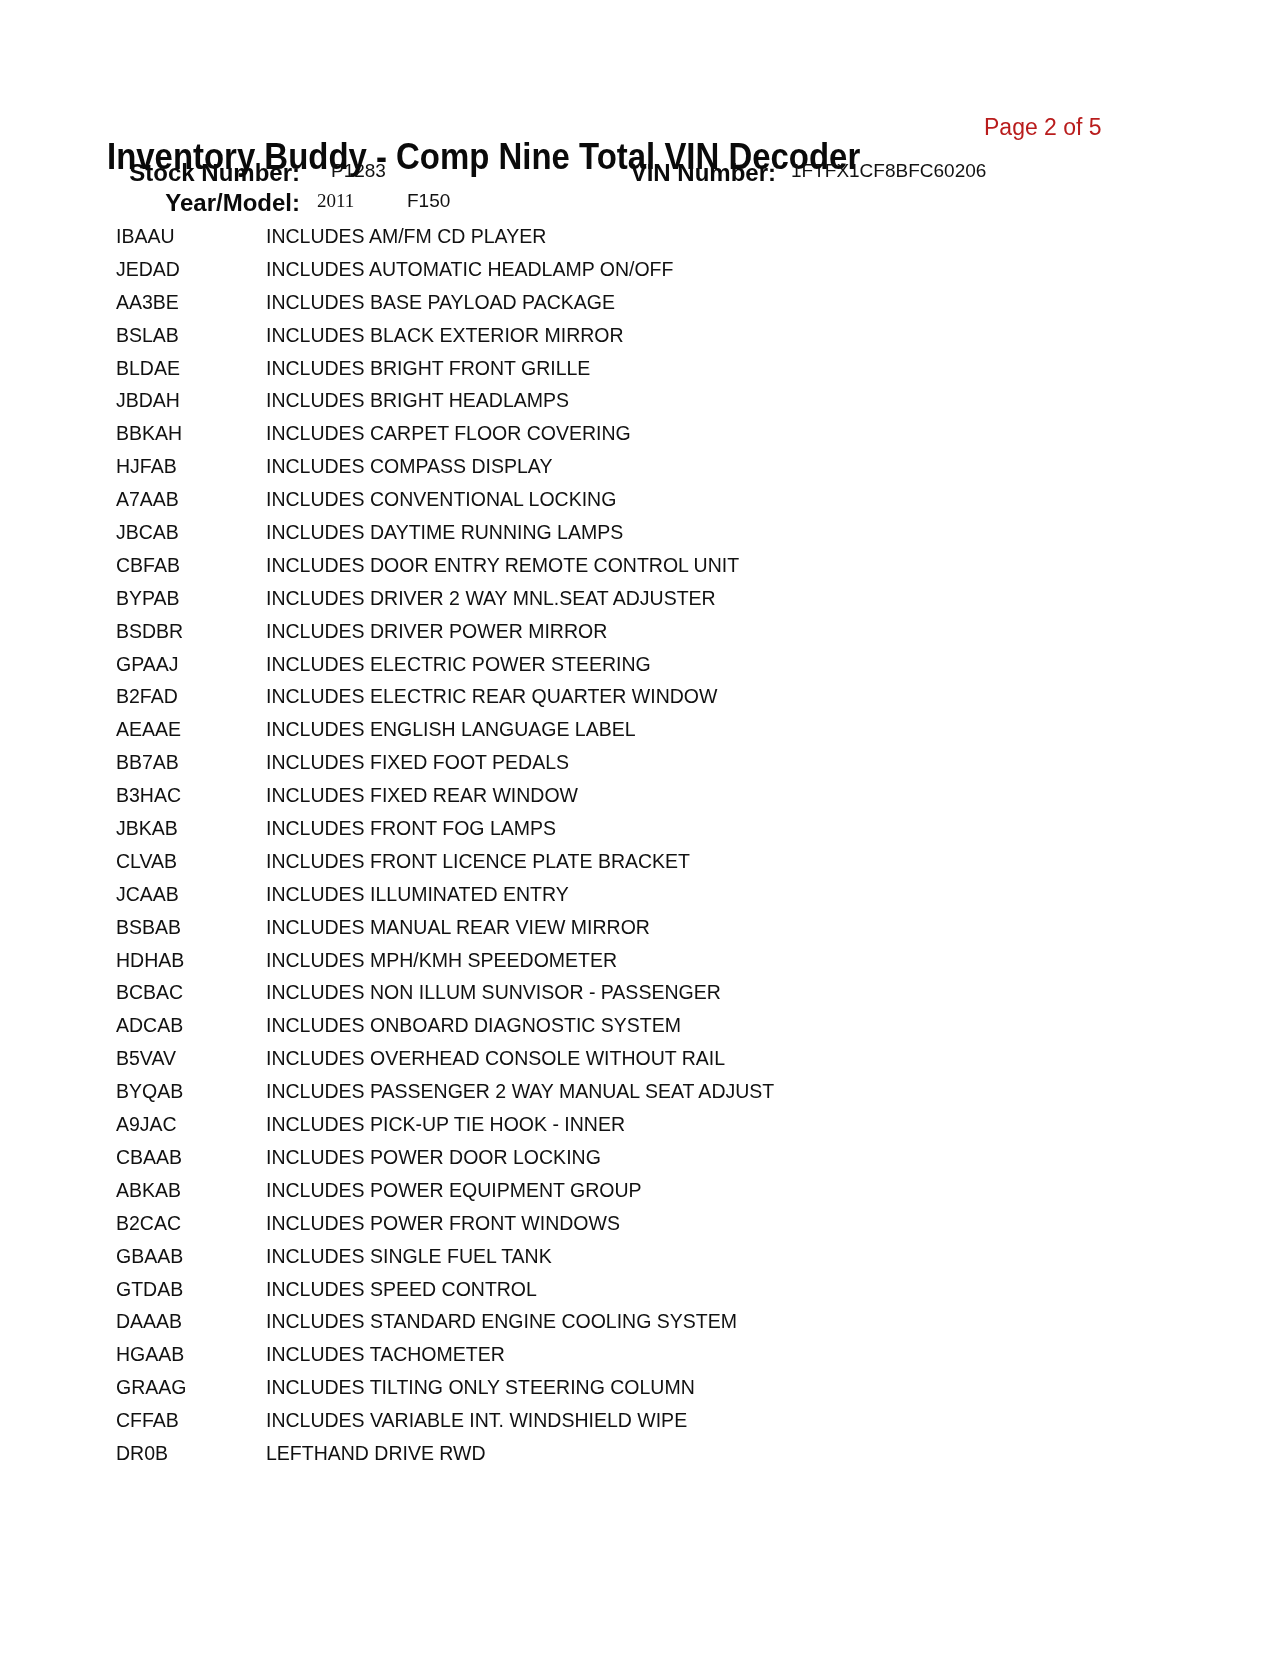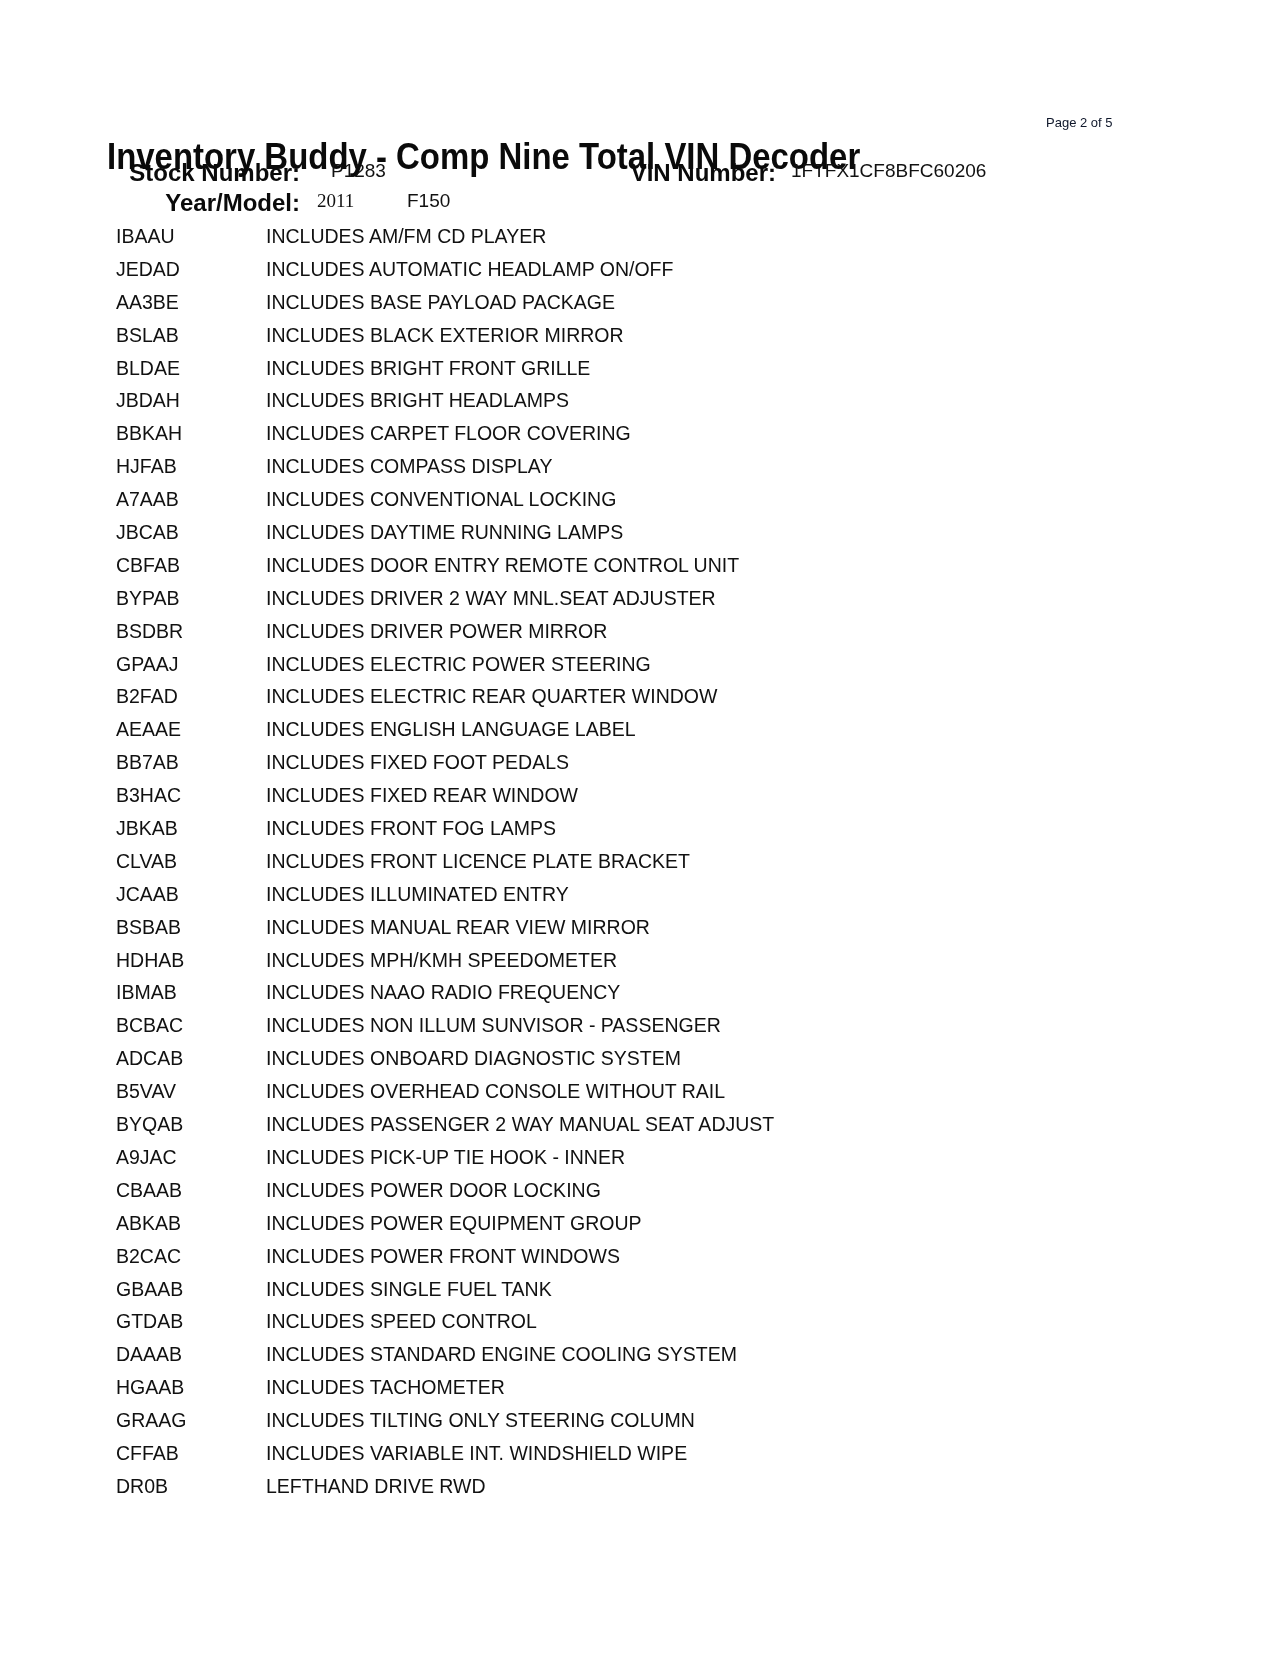--- a/index.html
+++ b/index.html
@@ -23,26 +23,26 @@
     font-size: 37px;
     font-weight: 700;
     line-height: 1;
     white-space: nowrap;
     transform: scaleX(0.89);
     transform-origin: left top;
     color: #0a0a0a;
   }
   .page-indicator {
     position: absolute;
-    left: 1046px;
+    left: 984px;
     top: 116px;
-    font-size: 13px;
-    line-height: 1;
-    white-space: nowrap;
-    color: #0f172a;
+    font-size: 23px;
+    line-height: 1;
+    white-space: nowrap;
+    color: #b91c1c;
   }
   .meta-label {
     position: absolute;
     font-size: 24px;
     font-weight: 700;
     line-height: 1;
     text-align: right;
     white-space: nowrap;
     color: #0a0a0a;
   }
@@ -211,24 +211,20 @@
   <div class="option-row">
     <span class="option-code">BSBAB</span>
     <span class="option-description">INCLUDES MANUAL REAR VIEW MIRROR</span>
   </div>
 
   <div class="option-row">
     <span class="option-code">HDHAB</span>
     <span class="option-description">INCLUDES MPH/KMH SPEEDOMETER</span>
   </div>
 
-  <div class="option-row">
-    <span class="option-code">IBMAB</span>
-    <span class="option-description">INCLUDES NAAO RADIO FREQUENCY</span>
-  </div>
 
   <div class="option-row">
     <span class="option-code">BCBAC</span>
     <span class="option-description">INCLUDES NON ILLUM SUNVISOR - PASSENGER</span>
   </div>
 
   <div class="option-row">
     <span class="option-code">ADCAB</span>
     <span class="option-description">INCLUDES ONBOARD DIAGNOSTIC SYSTEM</span>
   </div>

